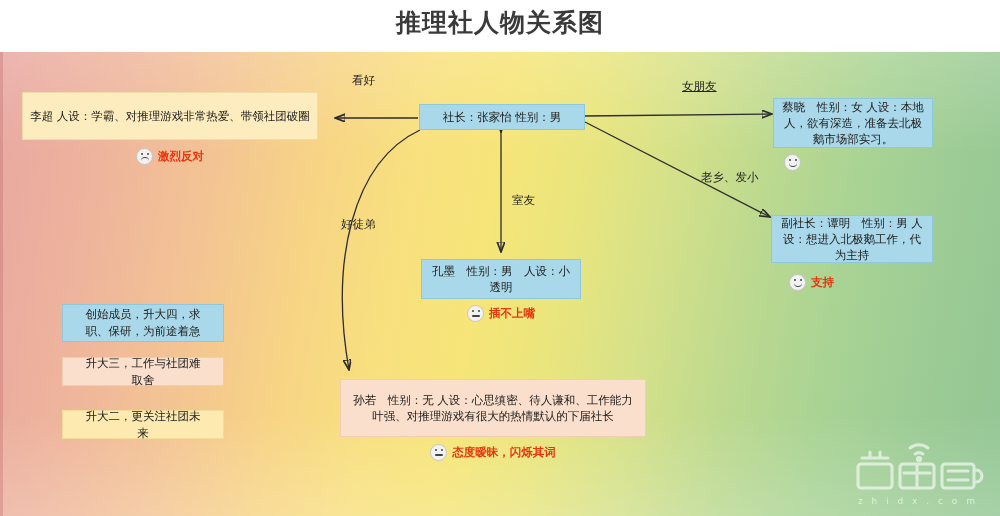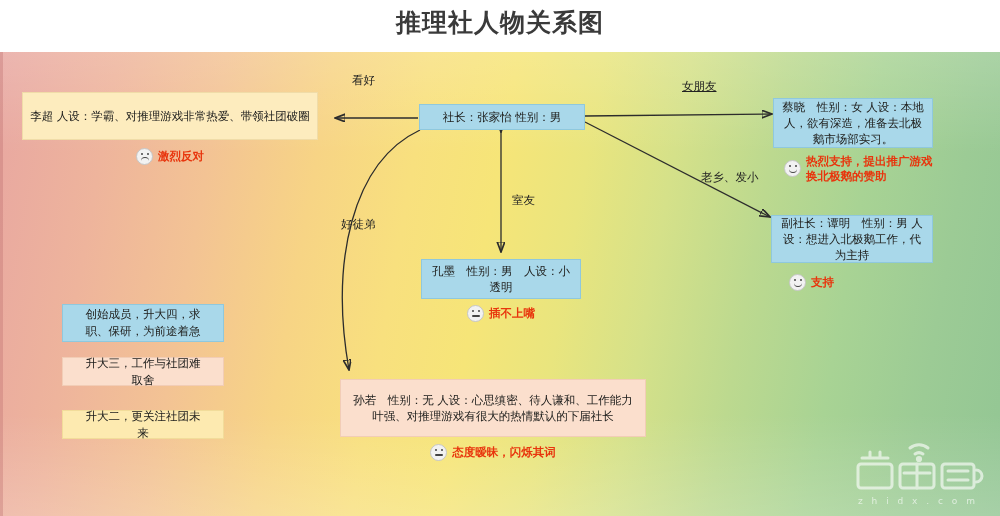--- a/index.html
+++ b/index.html
@@ -147,22 +147,20 @@
     <div class="react center" style="left:22px;top:96px;width:296px;">
       <span class="face sad"><i class="l"></i><i class="r"></i><b></b></span>
       <span>激烈反对</span>
     </div>
 
     <div class="node n-blue" style="left:773px;top:46px;width:160px;height:50px;">蔡晓　性别：女 人设：本地人，欲有深造，准备去北极鹅市场部实习。</div>
 
     <div class="node n-blue" style="left:419px;top:52px;width:166px;height:26px;">社长：张家怡 性别：男</div>
     <div class="react" style="left:784px;top:102px;width:175px;">
       <span class="face smile"><i class="l"></i><i class="r"></i><b></b></span>
-      <span>热烈支持，提出推广游戏
-换北极鹅的赞助</span>
     </div>
 
     <div class="node n-blue" style="left:771px;top:163px;width:162px;height:48px;">副社长：谭明　性别：男 人设：想进入北极鹅工作，代为主持</div>
     <div class="react" style="left:789px;top:222px;width:150px;">
       <span class="face smile"><i class="l"></i><i class="r"></i><b></b></span>
       <span>支持</span>
     </div>
 
     <div class="node n-blue" style="left:421px;top:207px;width:160px;height:40px;">孔墨　性别：男　人设：小透明</div>
     <div class="react center" style="left:421px;top:253px;width:160px;">

